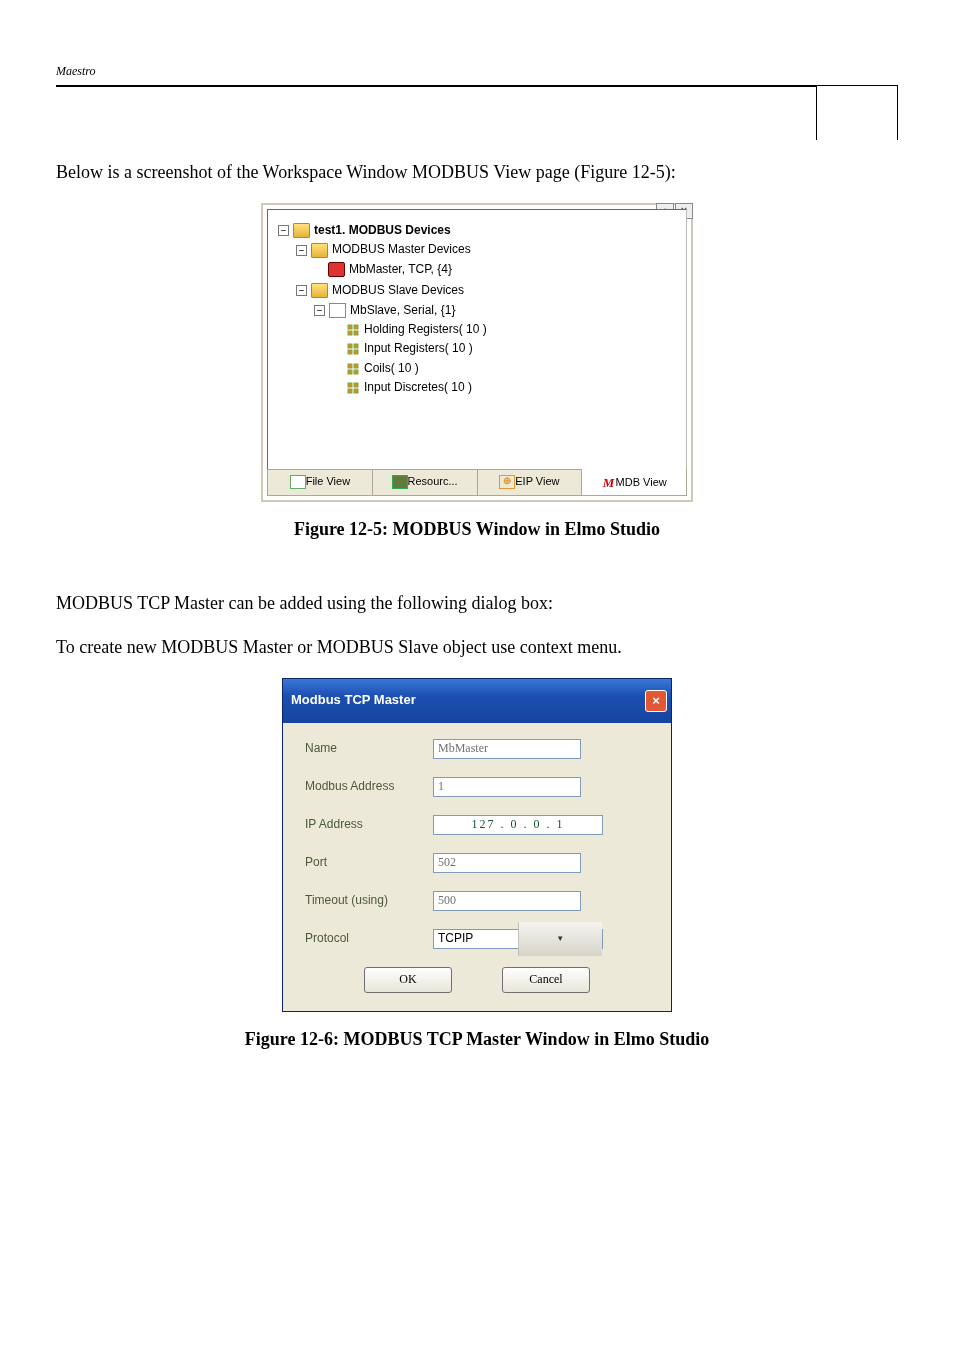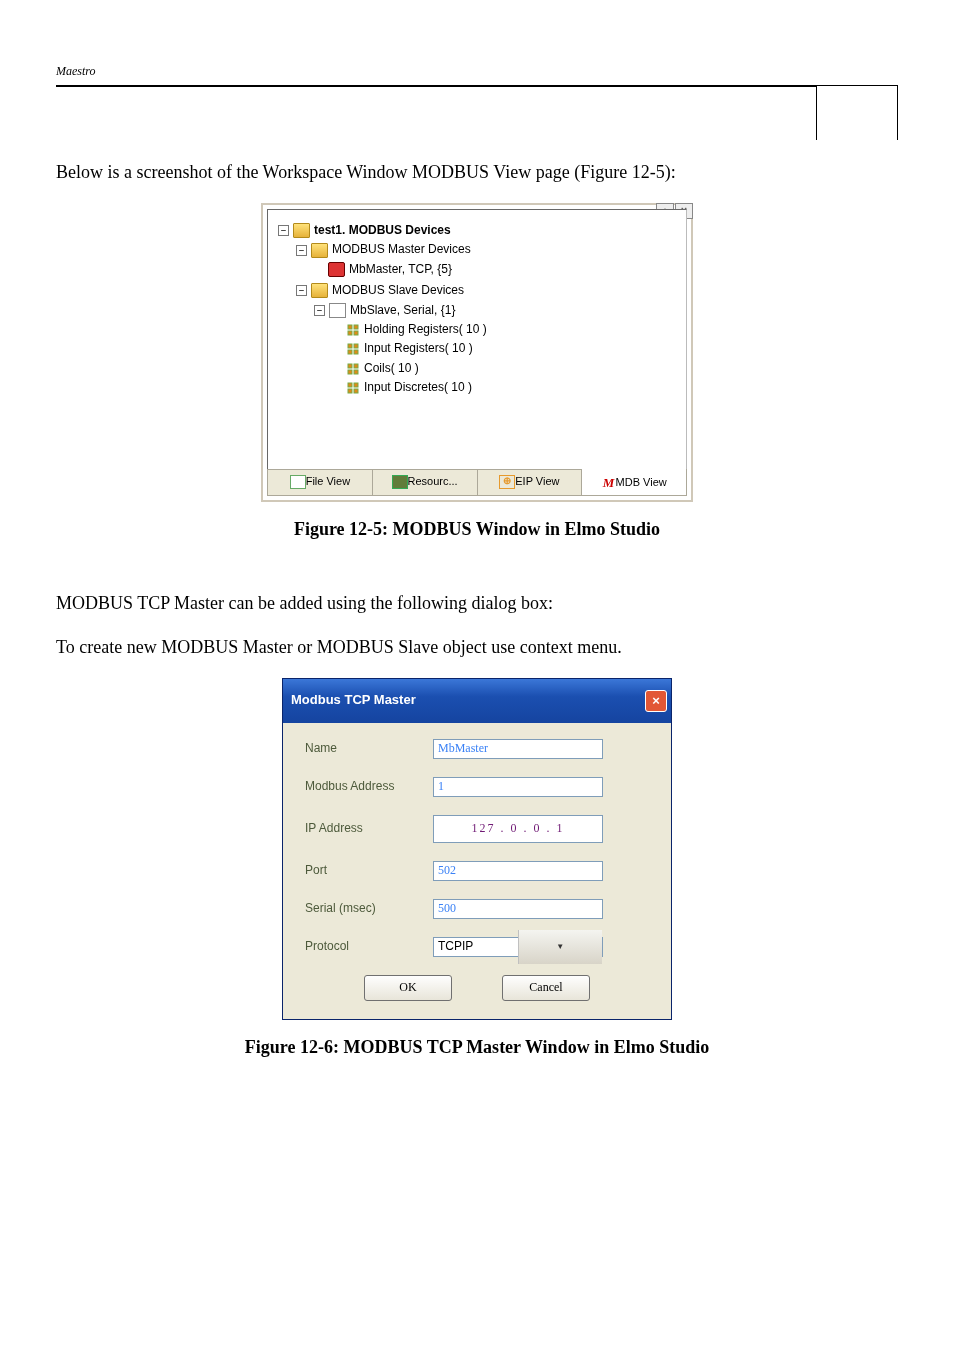--- a/index.html
+++ b/index.html
@@ -41,22 +41,22 @@
   .i-mdb{color:#c00;font:italic bold 13px/12px "Times New Roman";text-align:center}
 
   
   .dlg{width:388px;margin:10px auto 0;border:1px solid #0a246a;font-family:Tahoma,Arial,sans-serif;font-size:12px;background:#ece9d8;position:relative}
   .dlg-title{height:44px;background:linear-gradient(#3b77d8,#1b4fb0 40%,#1544a0);color:#fff;font-weight:bold;display:flex;align-items:center;padding:0 4px 0 8px;font-size:13px}
   .dlg-x{margin-left:auto;width:20px;height:20px;background:#e25735;border:1px solid #fff;border-radius:3px;display:flex;align-items:center;justify-content:center;color:#fff;font:bold 13px/13px Arial}
   .dlg-body{padding:16px 22px 18px;color:#4d5a3b}
   .drow{display:flex;align-items:center;margin-bottom:18px}
   .dlab{width:128px}
   .dfield{flex:1}
-  .tinput{width:170px;height:20px;border:1px solid #7f9db9;background:#fff;padding:1px 4px;font:12px Tahoma;box-sizing:border-box;color:#3b82f6}
-  .ipbox{width:170px;height:28px;border:1px solid #7f9db9;background:#fff;font:12px Tahoma;display:flex;align-items:center;justify-content:center;letter-spacing:2px;box-sizing:border-box;color:#701a75}
+  .tinput{width:148px;height:20px;border:1px solid #7f9db9;background:#fff;padding:1px 4px;font:12px Tahoma;box-sizing:border-box;color:#737373}
+  .ipbox{width:170px;height:20px;border:1px solid #7f9db9;background:#fff;font:12px Tahoma;display:flex;align-items:center;justify-content:center;letter-spacing:2px;box-sizing:border-box;color:#14532d}
   .combo{width:170px;height:20px;border:1px solid #7f9db9;background:#fff;display:flex;align-items:center;box-sizing:border-box}
   .combo span{flex:1;padding:8px 4px;color:#000}
   .combo .arrow{width:17px;height:18px;border-left:1px solid #c0c0c0;background:linear-gradient(#f4f4f0,#d8d4c8);display:flex;align-items:center;justify-content:center;font-size:8px;color:#333}
   .dlg-btns{display:flex;justify-content:center;gap:50px;margin-top:6px}
   .dlg-btn{width:86px;height:24px;border:1px solid #707070;border-radius:3px;background:linear-gradient(#fefefe,#e8e5d9);font:12px Tahoma;display:flex;align-items:center;justify-content:center;color:#000}
 </style>
 </head>
 <body>
 
 <div class="page">
@@ -82,21 +82,21 @@
               <span class="root-label">test1. MODBUS Devices</span>
               <ul>
                 <li>
                   <span class="exp">−</span>
                   <span class="ic fold-open"></span>
                   <span>MODBUS Master Devices</span>
                   <ul>
                     <li>
                       <span class="sp"></span>
                       <span class="ic dev"></span>
-                      <span>MbMaster, TCP, {5}</span>
+                      <span>MbMaster, TCP, {4}</span>
                     </li>
                   </ul>
                 </li>
                 <li>
                   <span class="exp">−</span>
                   <span class="ic fold-open"></span>
                   <span>MODBUS Slave Devices</span>
                   <ul>
                     <li>
                       <span class="exp">−</span>
@@ -204,21 +204,21 @@
           <div class="dlab">IP Address</div>
           <div class="dfield">
               <div class="ipbox">127 . 0 . 0 . 1</div>
             </div>
         </div>
         <div class="drow">
           <div class="dlab">Port</div>
           <div class="dfield"><input class="tinput" value="502" style=""></div>
         </div>
         <div class="drow">
-          <div class="dlab">Serial (msec)</div>
+          <div class="dlab">Timeout (using)</div>
           <div class="dfield"><input class="tinput" value="500" style=""></div>
         </div>
         <div class="drow">
           <div class="dlab">Protocol</div>
           <div class="dfield">
             <div class="combo">
               <span>TCPIP</span>
               <span class="arrow">▼</span>
             </div>
           </div>

